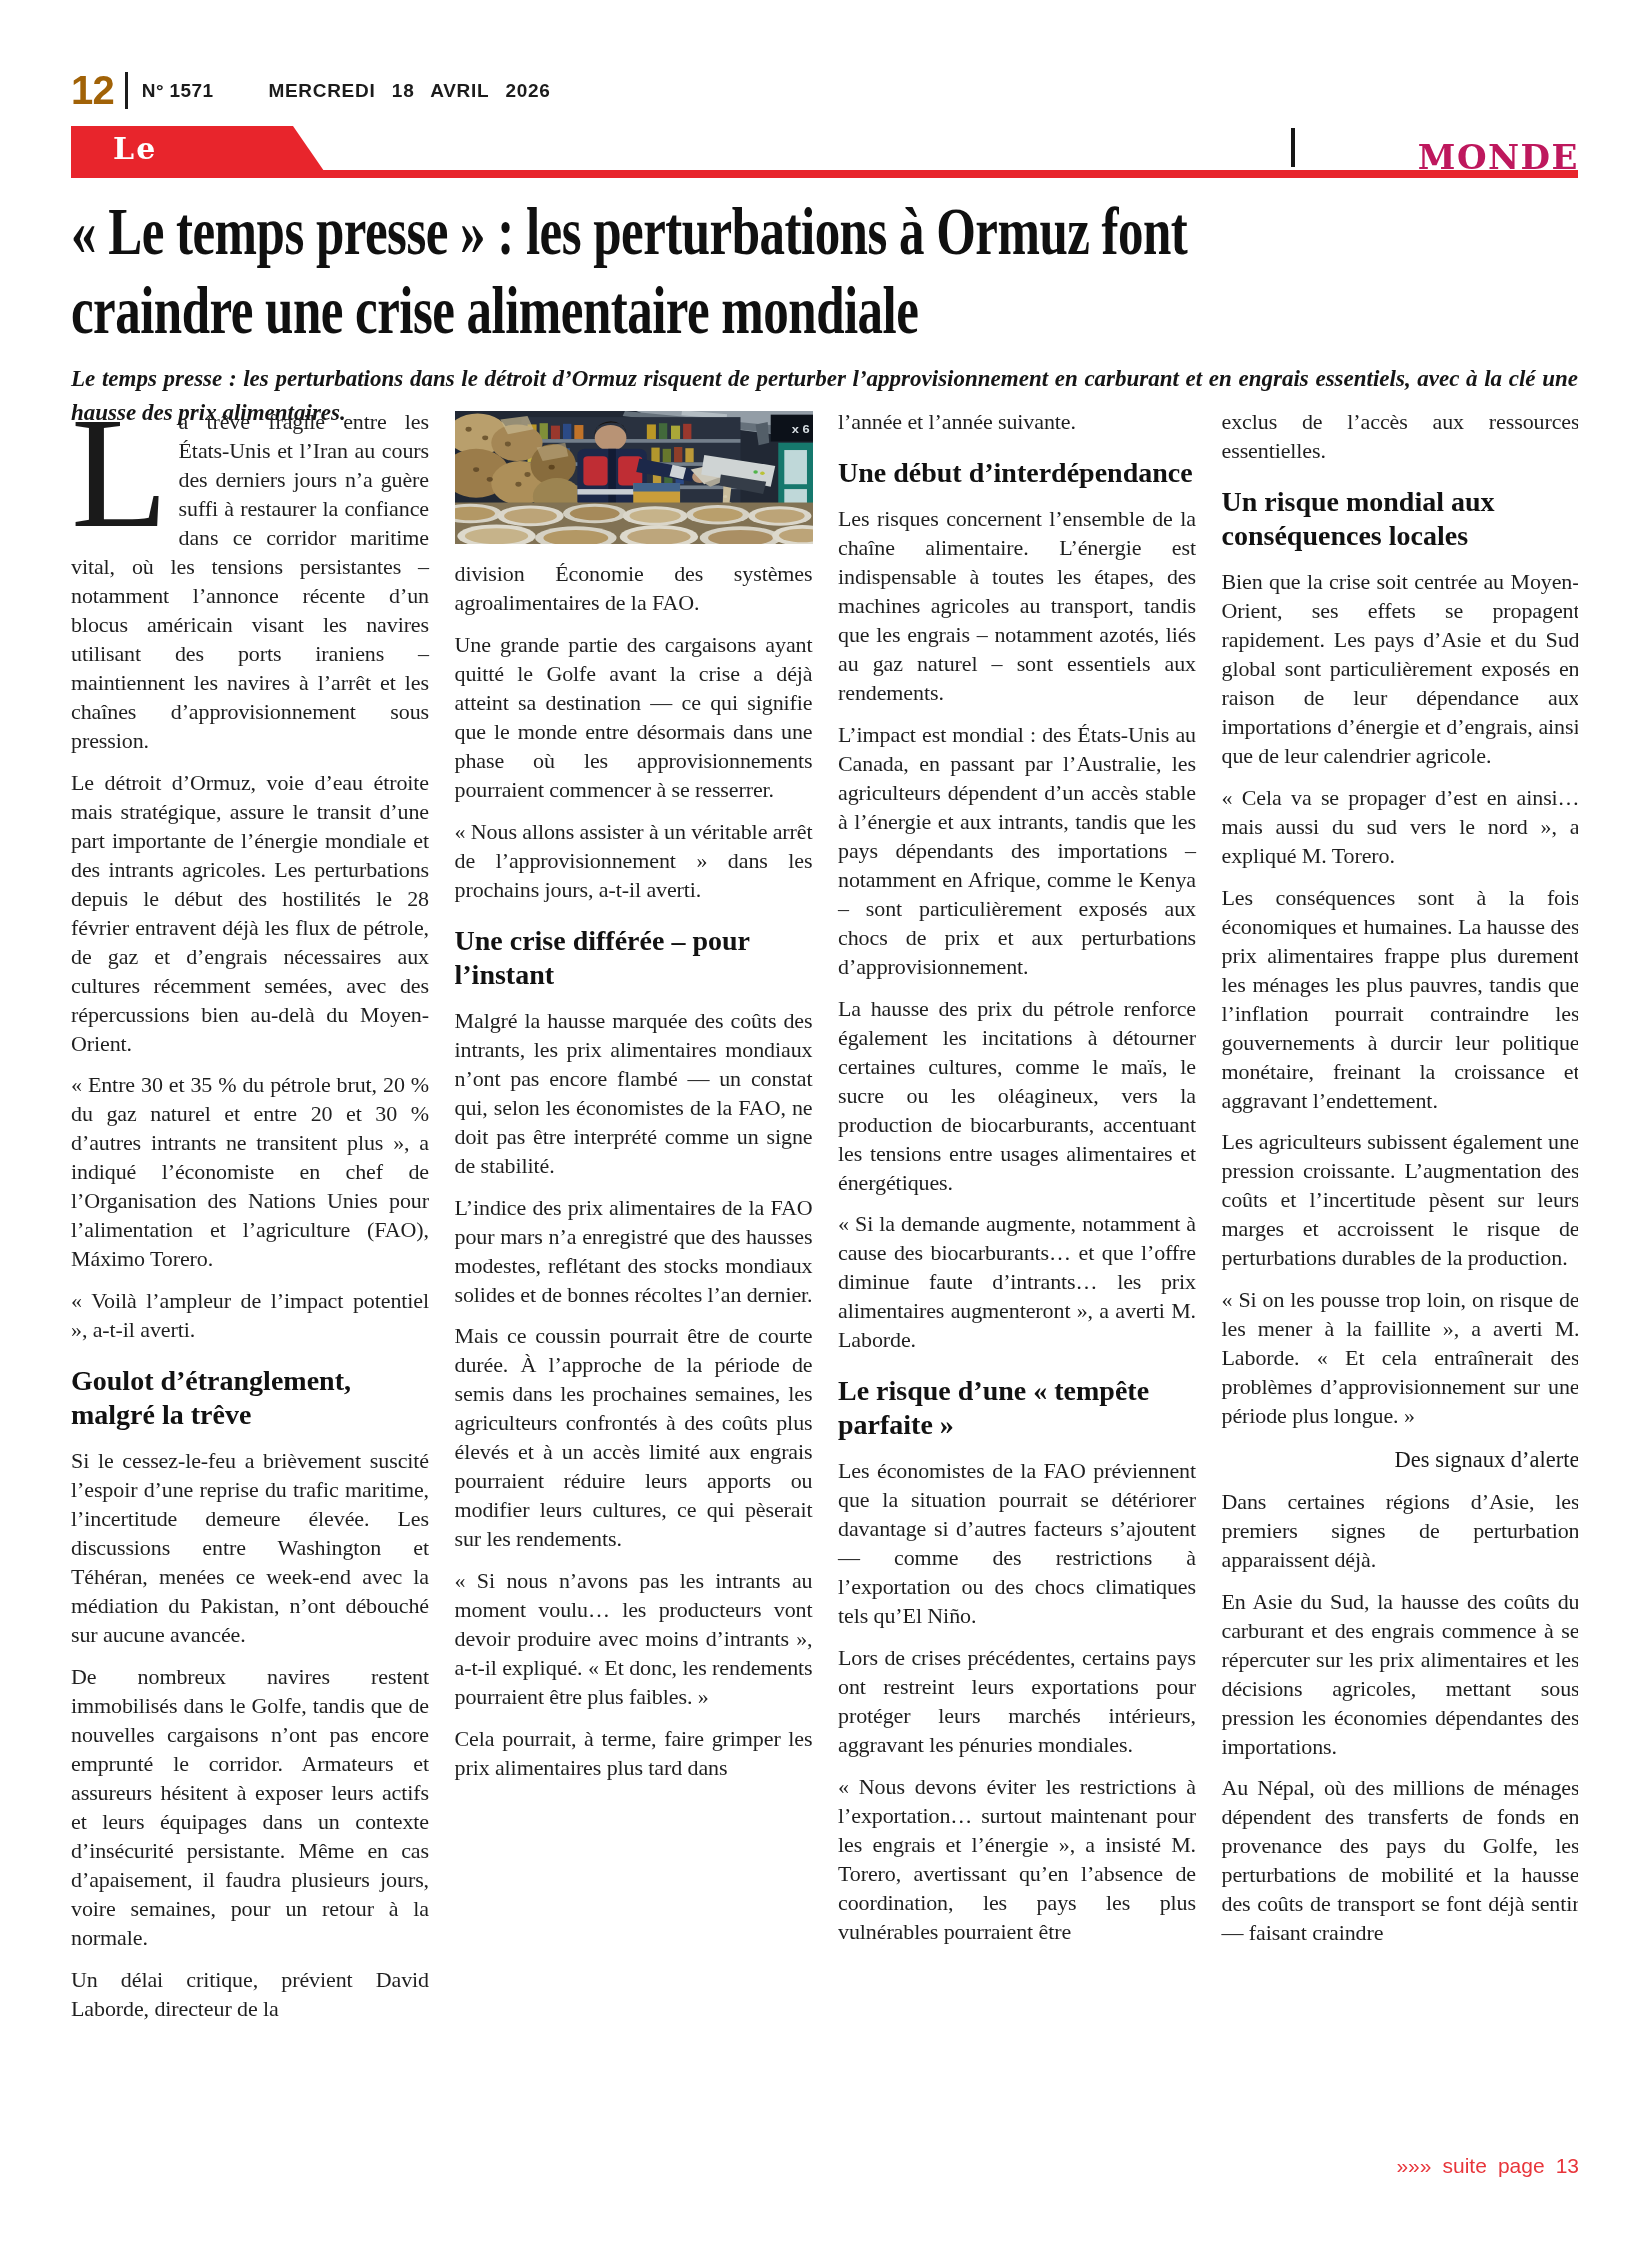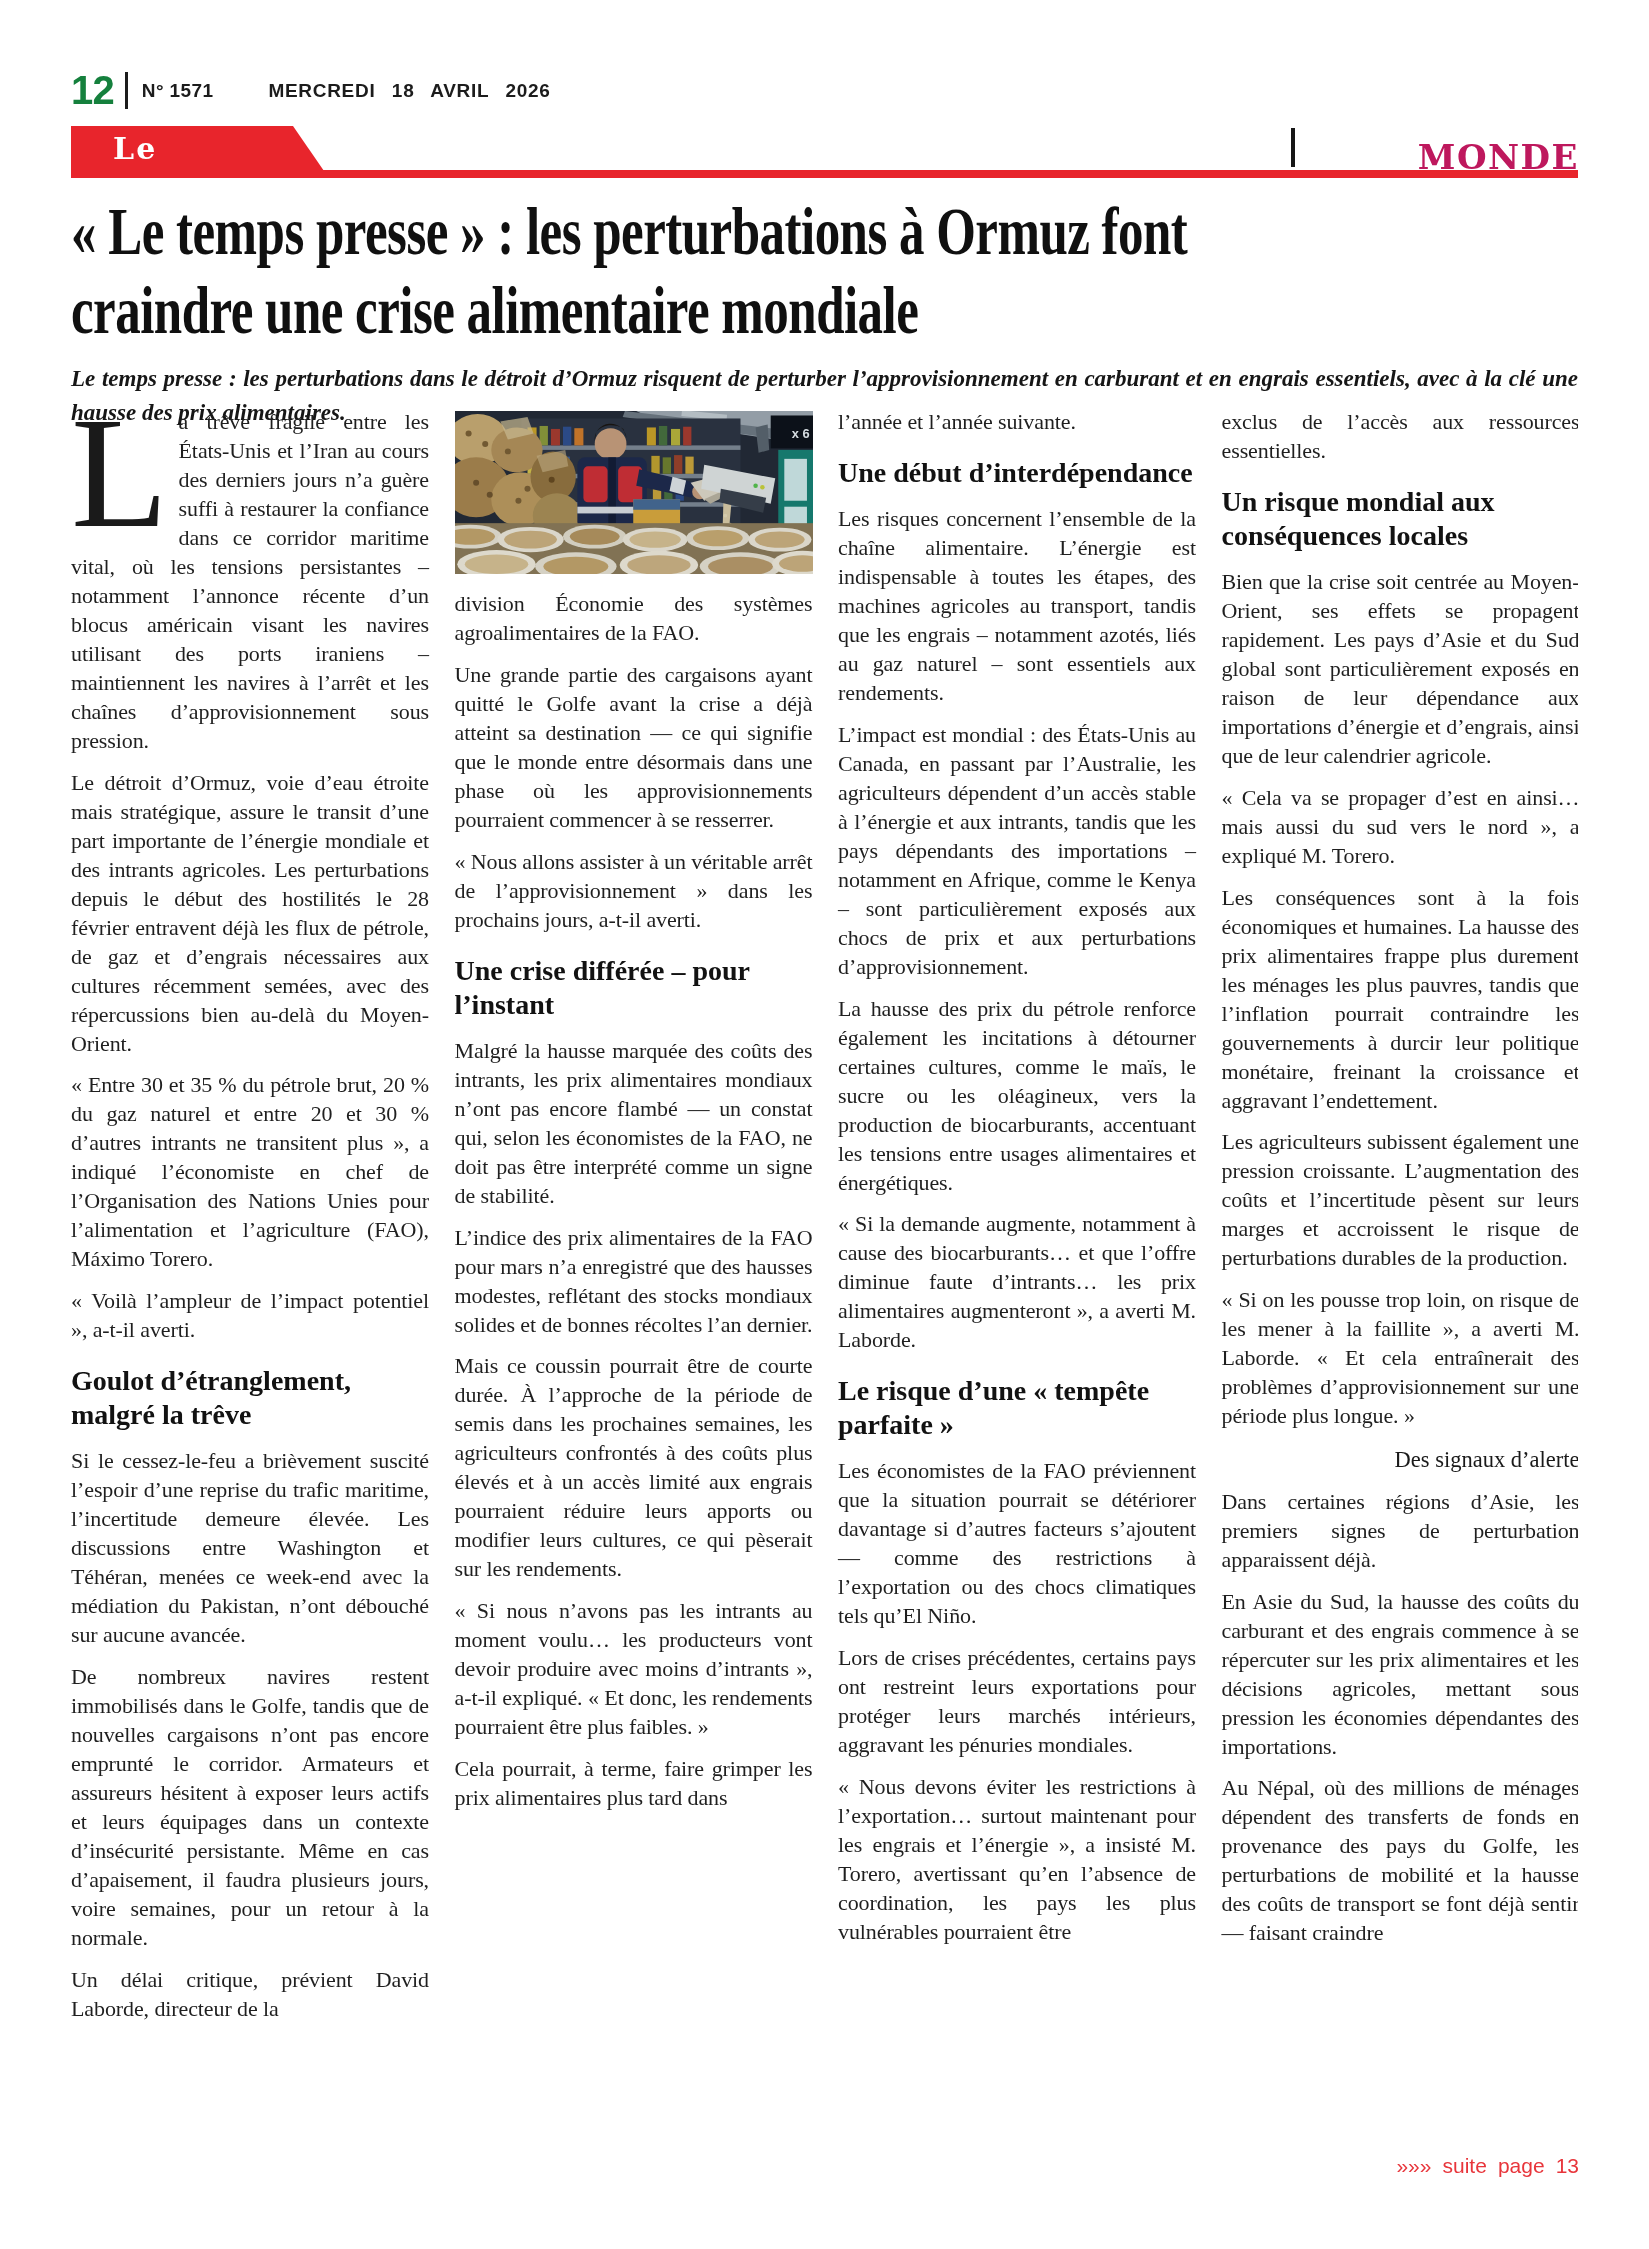--- a/index.html
+++ b/index.html
@@ -1,21 +1,21 @@
 <!DOCTYPE html>
 <html style="font-size:12px"><head>
 <meta charset="utf-8">
 <style>
   html,body{margin:0;padding:0;background:#ffffff;}
   body{width:1650px;height:2250px;position:relative;overflow:hidden;
        font-family:"Liberation Serif",serif;color:#1e1e1e;}
 
   
   .dateline{position:absolute;left:71px;top:72px;display:flex;align-items:center;height:37px;}
-  .pagenum{font:bold 40px/37px "Liberation Sans",sans-serif;color:#15803d;letter-spacing:-0.7px;}
+  .pagenum{font:bold 40px/37px "Liberation Sans",sans-serif;color:#a16207;letter-spacing:-0.7px;}
   .date-divider{width:3.7px;height:37px;background:#1c1c1c;margin:0 13.5px 0 10.5px;}
   .issue{font:bold 19px "Liberation Sans",sans-serif;color:#1c1c1c;letter-spacing:0.4px;}
   .pubdate{font:bold 19px "Liberation Sans",sans-serif;color:#1c1c1c;letter-spacing:0.7px;
            word-spacing:10.5px;margin-left:55px;}
 
   
   .band{position:absolute;left:71px;top:126px;width:255px;height:45px;background:#e8252c;
         clip-path:polygon(0 0,222px 0,253px 45px,0 45px);}
   .brand{font:bold 30px/46px "DejaVu Serif",serif;color:#ffffff;padding-left:42px;letter-spacing:2.2px;}
   .red-rule{position:absolute;left:71px;top:170px;width:1507px;height:8.2px;background:#e8252c;}
@@ -36,21 +36,21 @@
         display:flex;gap:25.5px;overflow:hidden;}
   .col{width:358px;flex:0 0 358px;}
   .bp{margin:0 0 12.7px 0;font:22px/29px "Liberation Serif",serif;color:#1f1f1f;
       text-align:justify;letter-spacing:-0.1px;}
   .sh{font:bold 28px/34px "Liberation Serif",serif;color:#121212;margin:20px 0 14.2px 0;}
   .sh-light{font:400 22.5px/30px "Liberation Serif",serif;color:#1a1a1a;margin:15px 0 12px 0;text-align:right;}
   .dropcap{float:left;font:400 159px/118px "Liberation Serif",serif;color:#1a1a1a;
            margin:6px 10.5px 0 0;}
 
   
-  .photo{width:358px;height:163px;margin:3.7px 0 15.7px 0;overflow:hidden;background:#242b36;}
+  .photo{width:358px;height:133px;margin:3.7px 0 15.7px 0;overflow:hidden;background:#242b36;}
   .photo svg{display:block;width:100%;height:100%;}
 
   
   .suite{position:absolute;right:71px;top:2154px;color:#e8353b;
          font:21px "Liberation Sans",sans-serif;word-spacing:5.2px;cursor:pointer;}
 </style>
 </head>
 <body>
 
 <div>

